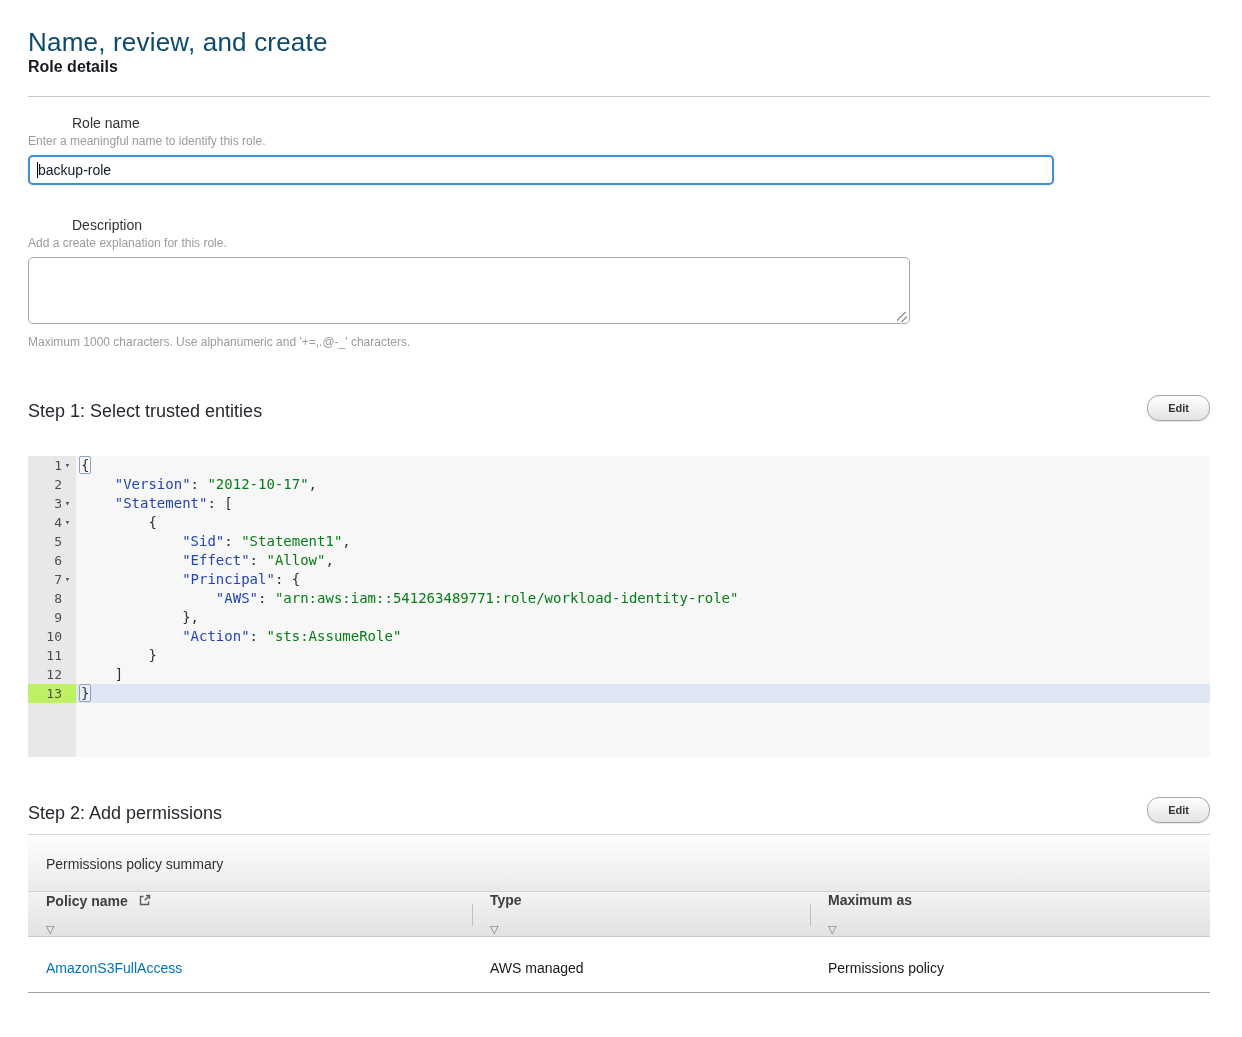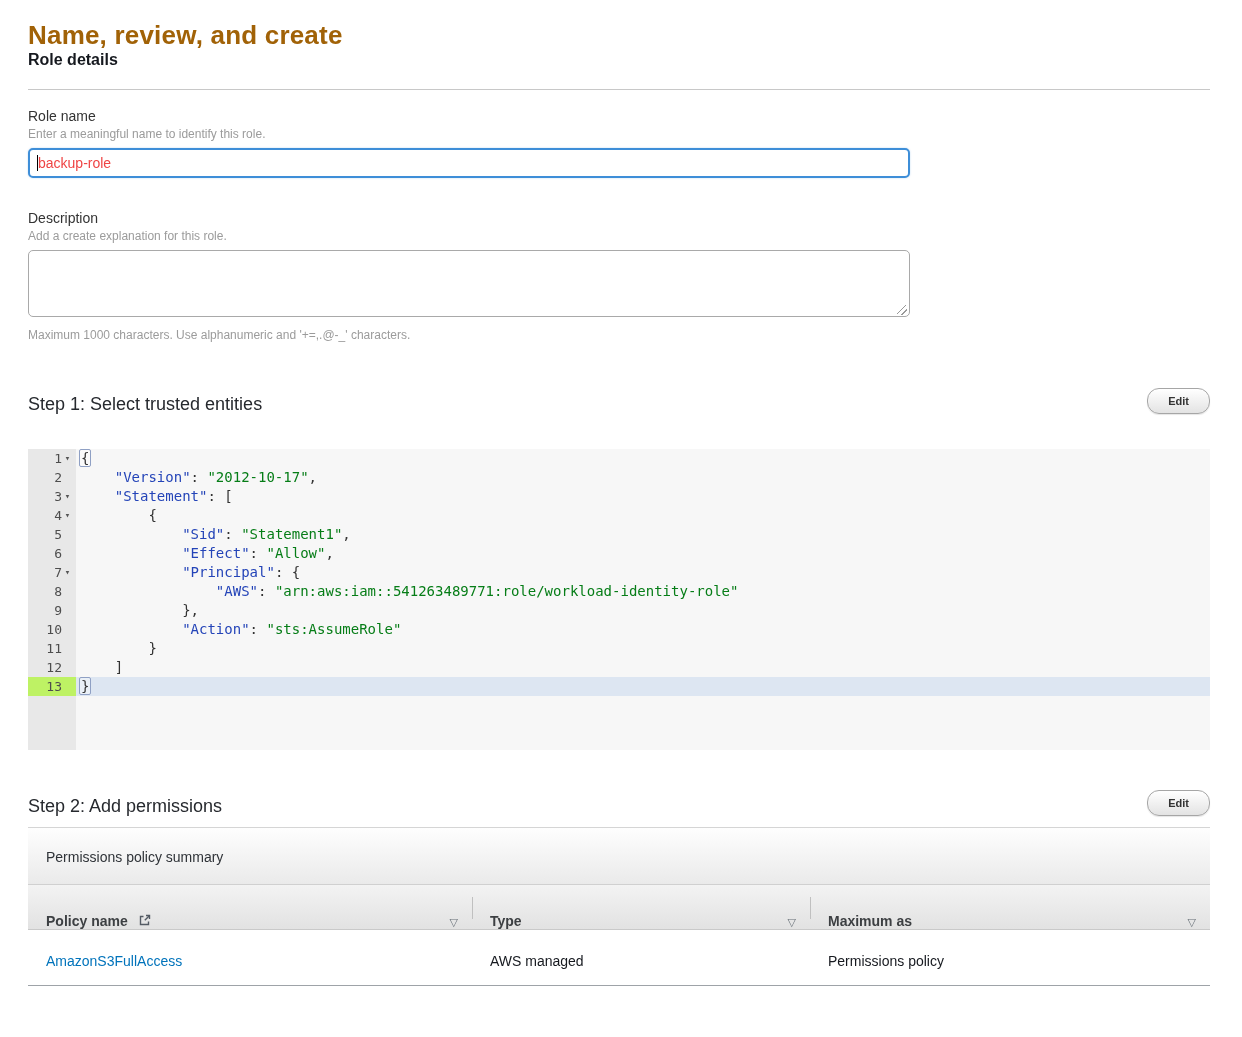--- a/index.html
+++ b/index.html
@@ -11,34 +11,34 @@
   }
   *{box-sizing:border-box;margin:0;padding:0;}
   html,body{background:#fff;}
   body{
     width:1242px;height:1037px;overflow:hidden;
     font-family:"Liberation Sans",sans-serif;
     color:#16191f;
   }
   .container{padding:0 32px 0 28px;}
 
-  .page-title{font-size:26px;font-weight:700;color:#a16207;margin-top:20px;letter-spacing:.2px;}
+  .page-title{font-size:26px;font-weight:400;color:#0c4a6e;margin-top:27px;letter-spacing:.2px;}
 
   .section-heading{font-size:16px;font-weight:700;color:#16191f;}
   .divider{height:1px;background:#c8c8c8;margin-top:20px;}
 
   .field{margin-top:18px;}
-  .field-label{font-size:14px;color:#333;}
+  .field-label{font-size:14px;color:#333;margin-left:44px;}
   .field-help{font-size:12px;color:#9b9b9b;margin-top:3px;}
   .field-hint{font-size:12px;color:#9b9b9b;margin-top:7px;}
 
   .input-wrap{position:relative;margin-top:7px;width:882px;}
   .text-input{
-    width:882px;height:30px;border:2px solid var(--focus);border-radius:5px;
-    padding:0 8px;font-size:14px;color:#ef4444;outline:none;
+    width:1026px;height:30px;border:2px solid var(--focus);border-radius:5px;
+    padding:0 8px;font-size:14px;color:#0f172a;outline:none;
     font-family:"Liberation Sans",sans-serif;
     box-shadow:0 0 2px rgba(62,142,216,.35);
     background:#fff;
   }
   .caret{position:absolute;left:9px;top:7px;width:1px;height:16px;background:#000;}
 
   .textarea{
     width:882px;height:67px;border:1px solid #a9a9a9;border-radius:5px;
     margin-top:7px;padding:6px 8px;font-size:14px;color:#16191f;resize:none;
     font-family:"Liberation Sans",sans-serif;position:relative;background:#fff;
@@ -86,22 +86,22 @@
   .panel-header{
     background:linear-gradient(#fefefe,#eaeaea);
     padding:21px 18px 19px 18px;font-size:14px;color:#2f3338;
   }
   .thead{
     display:flex;height:46px;
     background:linear-gradient(#f3f3f3,#e2e2e2);
     border-top:1px solid #d0d0d0;border-bottom:1px solid #c9c9c9;
   }
   .th{
-    position:relative;display:flex;align-items:flex-end;justify-content:space-between;
-    padding:0 14px 0 18px;font-size:14px;font-weight:700;color:#3c3f42;
+    position:relative;display:flex;align-items:flex-start;justify-content:space-between;
+    padding:0 14px 0 18px;font-size:14px;font-weight:700;color:#3c3f42;flex-direction:column;
   }
   .th:not(:first-child)::before{
     content:"";position:absolute;left:0;top:12px;height:22px;width:1px;background:#c0c0c0;
   }
   .th-label{display:flex;align-items:center;gap:6px;}
   .sort-icon{font-size:11px;color:#687078;font-weight:400;}
   .ext-icon{display:inline-block;margin-left:4px;position:relative;top:1px;}
   .col-1{width:444px;}
   .col-2{width:338px;}
   .col-3{flex:1;}

